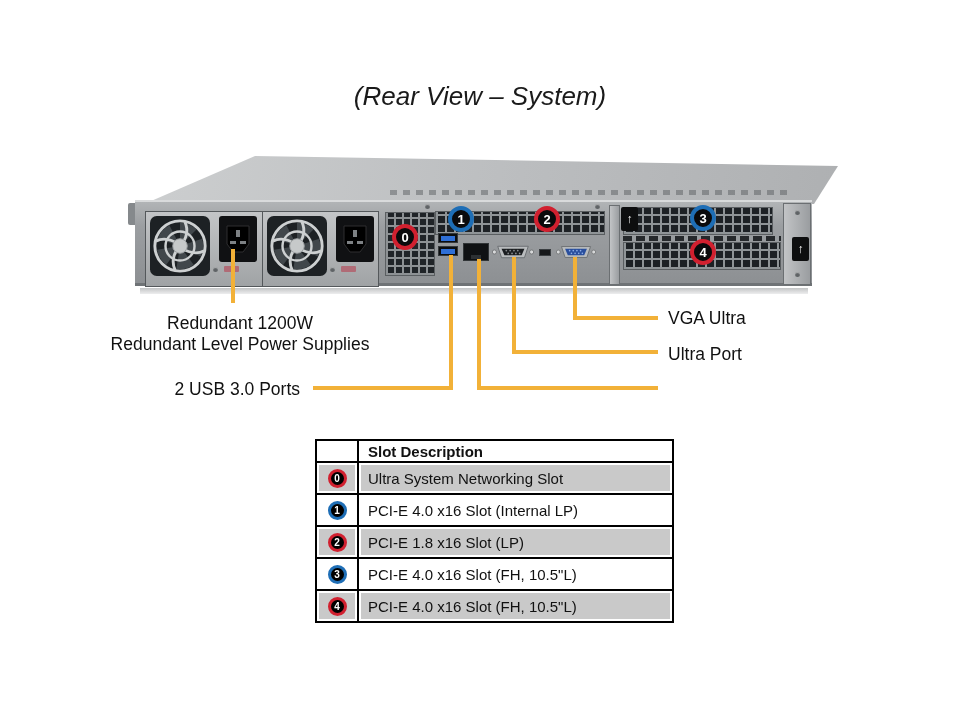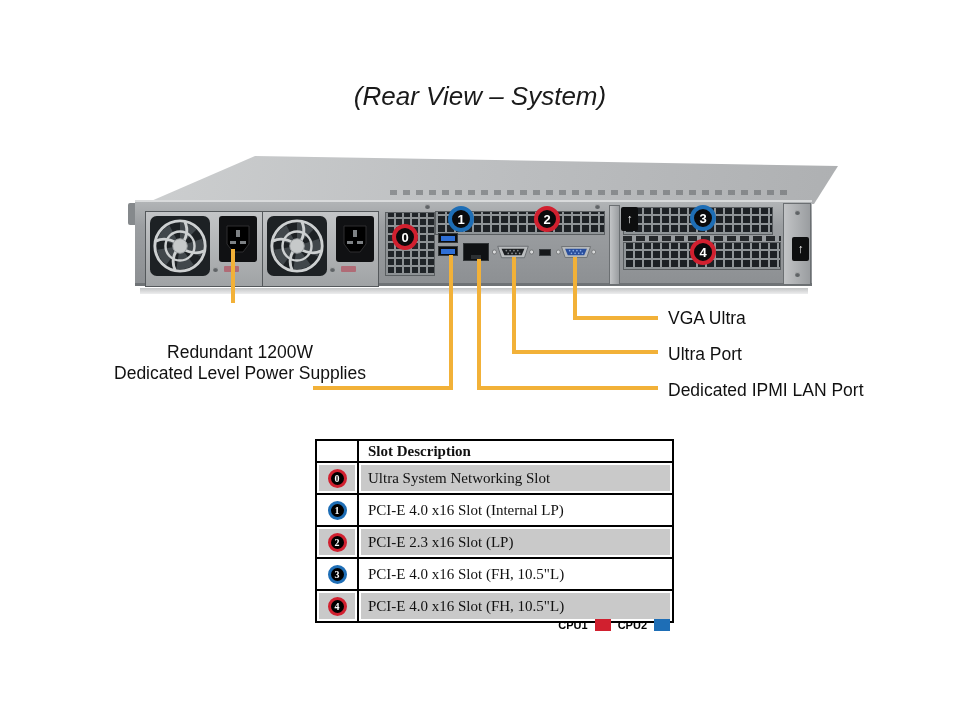--- a/index.html
+++ b/index.html
@@ -75,26 +75,26 @@
       background:#0a0a0c;border:4px solid #000;color:#fff;font-size:13px;font-weight:bold;
       display:flex;align-items:center;justify-content:center;z-index:10;}
   .co.red{border-color:var(--red);}
   .co.blue{border-color:var(--blue);}
 
   
   .yline{position:absolute;background:var(--yellow);z-index:5;}
 
   
   .lbl{position:absolute;font-size:17.5px;color:#111;white-space:nowrap;}
-  .lbl-psu{left:110px;top:313px;width:260px;text-align:center;line-height:21px;white-space:normal;margin-top:29px;}
+  .lbl-psu{left:110px;top:313px;width:260px;text-align:center;line-height:21px;white-space:normal;}
   .lbl-usb{left:148px;top:379px;width:152px;text-align:right;}
 
   
   .slot-table{position:absolute;left:315px;top:439px;width:359px;border-collapse:collapse;
-      table-layout:fixed;font-family:Liberation Serif, serif;}
+      table-layout:fixed;}
   .slot-table td{border:2px solid #000;padding:0;}
   .c-icon{width:40px;}
   .hdr td{height:20px;}
   .row td{height:30px;}
   .hdr-text{font-weight:bold;font-size:14.5px;padding-left:8px !important;}
   .c-desc{font-size:15px;padding-left:9px !important;}
   .row.gray td{background:var(--row-gray);box-shadow:inset 0 0 0 2px #fff;}
   .badge{width:19px;height:19px;border-radius:50%;box-sizing:border-box;background:#000;
       border:3px solid #000;color:#fff;font-size:10px;font-weight:bold;
       display:flex;align-items:center;justify-content:center;margin:0 auto;}
@@ -286,25 +286,25 @@
   <div class="yline" style="left:313px;top:386px;width:140px;height:4px;"></div>
   <div class="yline" style="left:477px;top:259px;width:4px;height:131px;"></div>
   <div class="yline" style="left:477px;top:386px;width:181px;height:4px;"></div>
   <div class="yline" style="left:512px;top:257px;width:4px;height:97px;"></div>
   <div class="yline" style="left:512px;top:350px;width:146px;height:4px;"></div>
   <div class="yline" style="left:573px;top:257px;width:4px;height:63px;"></div>
   <div class="yline" style="left:573px;top:316px;width:85px;height:4px;"></div>
 
   <div class="lbl lbl-psu">
     <div>Redundant 1200W</div>
-    <div>Dedicated Level Power Supplies</div>
+    <div>Redundant Level Power Supplies</div>
   </div>
+  <div class="lbl lbl-usb">2 USB 3.0 Ports</div>
   <div class="lbl" style="left:668px;top:308px;">VGA Ultra</div>
   <div class="lbl" style="left:668px;top:344px;">Ultra Port</div>
-  <div class="lbl" style="left:668px;top:380px;">Dedicated IPMI LAN Port</div>
 
   <table class="slot-table">
     <tbody>
         <tr class="hdr">
       <td class="c-icon"></td>
       <td class="c-desc hdr-text">Slot Description</td>
     </tr>
     <tr class="row gray">
       <td class="c-icon">
         <span class="badge red">0</span>
@@ -314,37 +314,31 @@
     <tr class="row">
       <td class="c-icon">
         <span class="badge blue">1</span>
       </td>
       <td class="c-desc">PCI-E 4.0 x16 Slot (Internal LP)</td>
     </tr>
     <tr class="row gray">
       <td class="c-icon">
         <span class="badge red">2</span>
       </td>
-      <td class="c-desc">PCI-E 2.3 x16 Slot (LP)</td>
+      <td class="c-desc">PCI-E 1.8 x16 Slot (LP)</td>
     </tr>
     <tr class="row">
       <td class="c-icon">
         <span class="badge blue">3</span>
       </td>
       <td class="c-desc">PCI-E 4.0 x16 Slot (FH, 10.5"L)</td>
     </tr>
     <tr class="row gray">
       <td class="c-icon">
         <span class="badge red">4</span>
       </td>
       <td class="c-desc">PCI-E 4.0 x16 Slot (FH, 10.5"L)</td>
     </tr>
   </tbody>
     </table>
 
-  <div class="legend">
-    <span class="lg-label">CPU1</span>
-    <span class="swatch red"></span>
-    <span class="lg-label">CPU2</span>
-    <span class="swatch blue"></span>
-  </div>
 
 </div>
 
 </body></html>

